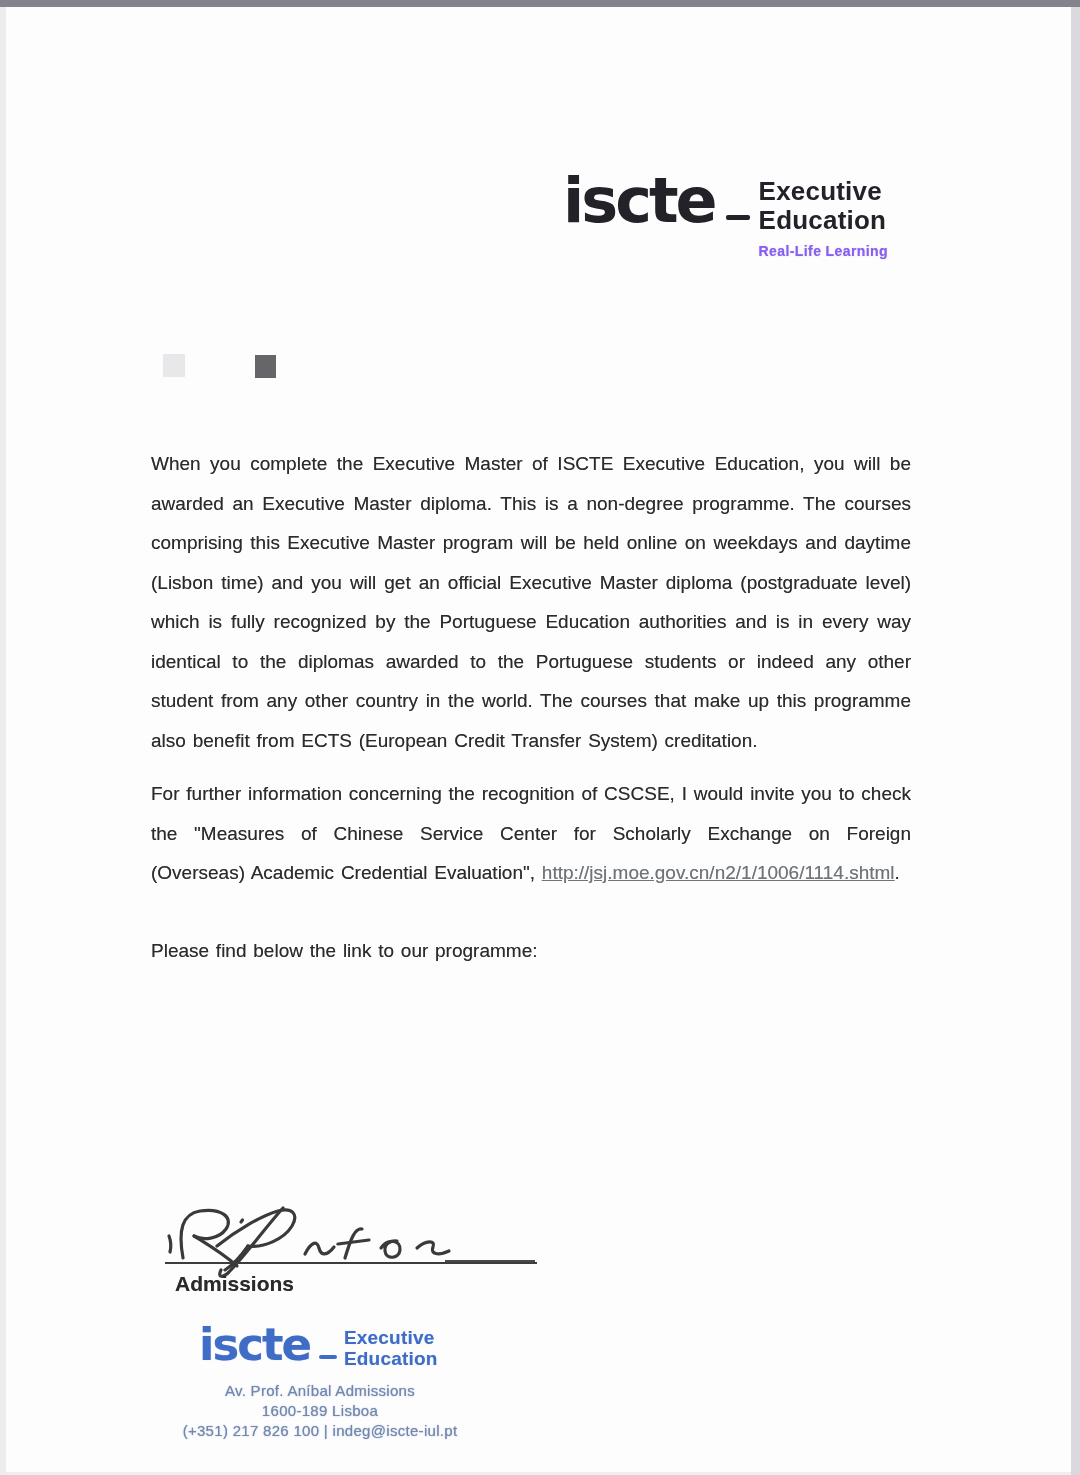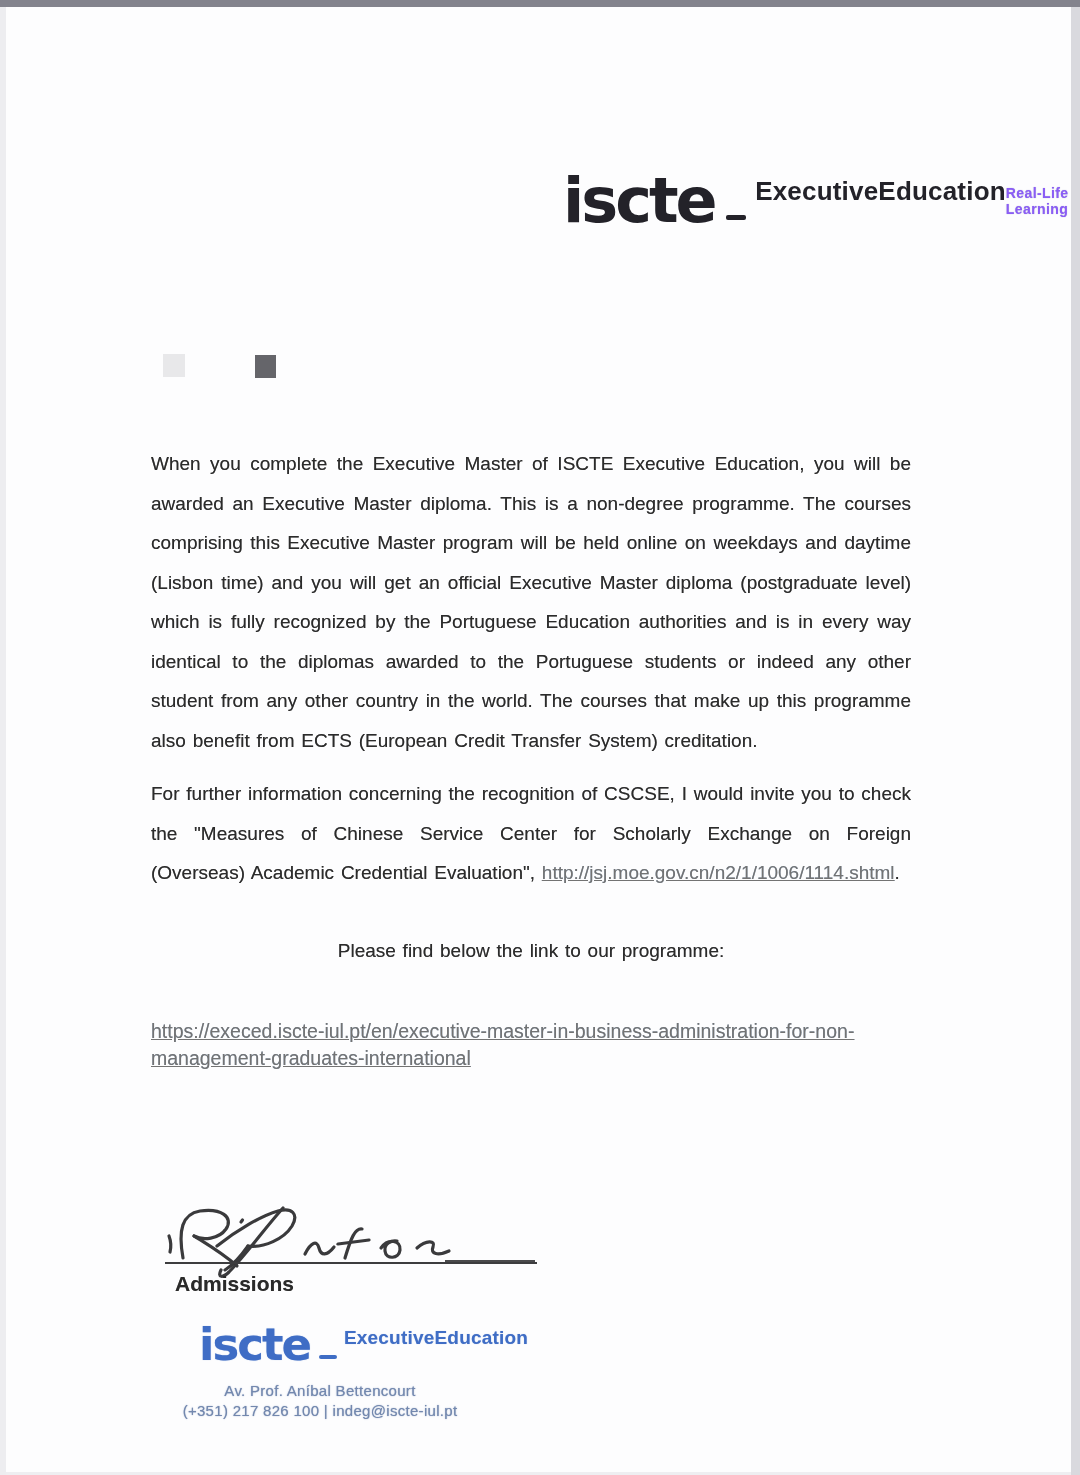--- a/index.html
+++ b/index.html
@@ -39,21 +39,21 @@
     letter-spacing: -3px;
     color: #232229;
   }
   .logo-top .logo-dash {
     width: 24px;
     height: 5px;
     background: #232229;
     margin: 47px 9px 0 11px;
     border-radius: 2px;
   }
-  .logo-division { display: flex; flex-direction: row; margin-top: 9px; }
+  .logo-division { display: flex; flex-direction: column; margin-top: 9px; }
   .logo-top .division-line {
     font-size: 26px;
     line-height: 29px;
     font-weight: bold;
     color: #232229;
     letter-spacing: 0.2px;
   }
   .logo-top .tagline {
     font-size: 14px;
     font-weight: bold;
@@ -76,21 +76,21 @@
     width: 760px;
     font-size: 19px;
     line-height: 39.5px;
     color: #2b2b2b;
     text-align: justify;
     text-shadow: 0 0 0.6px rgba(40,40,40,0.55);
     word-spacing: 1.5px;
   }
   .letter-body p { margin: 0; }
   .para-recognition { margin-top: 14px !important; }
-  .para-find-link   { margin-top: 38px !important; text-align: center; }
+  .para-find-link   { margin-top: 38px !important; text-align: left; }
   .doc-link {
     color: #737373;
     text-decoration: underline;
     text-shadow: 0 0 0.6px rgba(49,99,156,0.5);
     cursor: pointer;
   }
   .programme-link {
     display: inline-block;
     margin-top: 48px;
     max-width: 760px;
@@ -208,21 +208,20 @@
   <span class="redact-sq redact-light"></span>
   <span class="redact-sq redact-dark"></span>
 
   <div class="letter-body">
     <p class="para-diploma">When you complete the Executive Master of ISCTE Executive Education, you will be awarded an Executive Master diploma. This is a non-degree programme. The courses comprising this Executive Master program will be held online on weekdays and daytime (Lisbon time) and you will get an official Executive Master diploma (postgraduate level) which is fully recognized by the Portuguese Education authorities and is in every way identical to the diplomas awarded to the Portuguese students or indeed any other student from any other country in the world. The courses that make up this programme also benefit from ECTS (European Credit Transfer System) creditation.</p>
 
     <p class="para-recognition"><span>For further information concerning the recognition of CSCSE, I would invite you to check the "Measures of Chinese Service Center for Scholarly Exchange on Foreign (Overseas) Academic Credential Evaluation", </span><a class="doc-link">http://jsj.moe.gov.cn/n2/1/1006/1114.shtml</a><span>.</span></p>
 
     <p class="para-find-link">Please find below the link to our programme:</p>
 
-    <a class="doc-link programme-link">https://execed.iscte-iul.pt/en/executive-master-in-business-administration-for-non-management-graduates-international</a>
 
   </div>
 
   <div class="signature-block">
     <svg class="signature-svg" width="420" height="110" viewBox="0 0 420 110" fill="none" xmlns="http://www.w3.org/2000/svg">
       <g stroke="#3a3a3c" stroke-width="3.2" stroke-linecap="round" fill="none">
         <path d="M24,40 q 3,8 1,16"></path>
         <path d="M38,62 C 33,34 37,18 55,15 C 76,12 89,21 81,33 C 74,43 58,45 49,40"></path>
         <path d="M49,40 C 60,47 76,56 92,70"></path>
         <path d="M96,26 l 1.5,-2"></path>
@@ -244,17 +243,18 @@
   <div class="logo-bottom">
     <span class="wordmark">iscte</span>
     <span class="logo-dash"></span>
     <span class="logo-division">
       <span class="division-line">Executive</span>
       <span class="division-line">Education</span>
     </span>
   </div>
 
   <div class="footer-address">
-    <div>Av. Prof. Aníbal Bettencourt</div>
+    <div>Av. Prof. Aníbal Admissions</div>
+    <div>1600-189 Lisboa</div>
     <div>(+351) 217 826 100 | indeg@iscte-iul.pt</div>
   </div>
 
 </div>
 
 </body></html>

